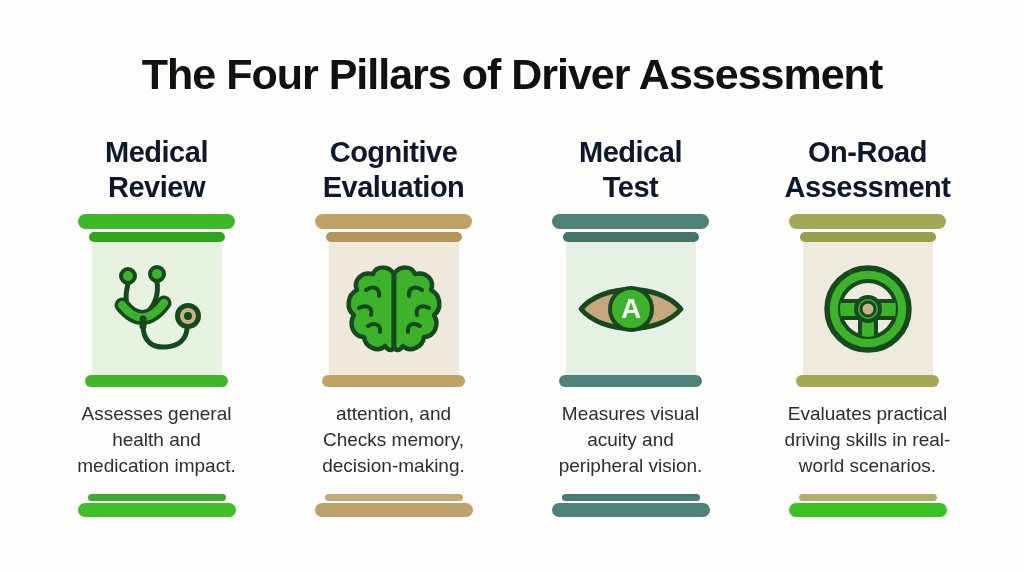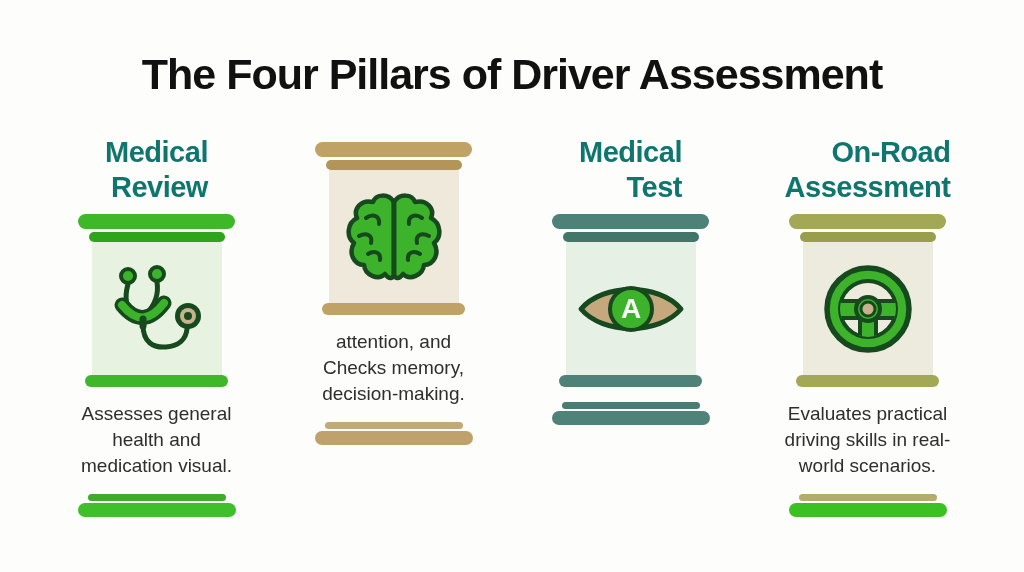--- a/index.html
+++ b/index.html
@@ -32,22 +32,22 @@
     flex-direction: column;
     align-items: center;
   }
   .heading {
     margin: 0;
     height: 72px;
     font-size: 29px;
     line-height: 35px;
     font-weight: bold;
     letter-spacing: -0.5px;
-    text-align: right;
-    color: #0f766e;
+    text-align: center;
+    color: #0f172a;
   }
   .heading span { display: block; }
   .pillar {
     margin-top: 7px;
     display: flex;
     flex-direction: column;
     align-items: center;
   }
   .cap1 { width: 157px; height: 15px; border-radius: 9px; background: var(--cap); }
   .cap2 { width: 136px; height: 10px; border-radius: 6px; background: var(--cap2); margin-top: 3px; }
@@ -99,29 +99,33 @@
             <circle cx="88" cy="53" r="13" style="fill:var(--ic-outline)"></circle>
             <circle cx="88" cy="53" r="8" style="fill:var(--ic-tan)"></circle>
             <circle cx="88" cy="53" r="4" style="fill:var(--ic-outline)"></circle>
           </svg>
         </div>
         <div class="base"></div>
       </div>
       <p class="desc">
         <span>Assesses general</span>
         <span>health and</span>
-        <span>medication visual.</span>
+        <span>medication impact.</span>
       </p>
       <div class="bars">
         <div class="bar-thin"></div>
         <div class="bar-thick"></div>
       </div>
     </div>
 
     <div class="col" style="--cap: #c0a267; --cap2: #b3955a; --body-bg: #efe9dc; --thin: #c3a977; --thick: #bfa26b;">
+      <h2 class="heading">
+        <span>Cognitive</span>
+        <span>Evaluation</span>
+      </h2>
       <div class="pillar">
         <div class="cap1"></div>
         <div class="cap2"></div>
         <div class="pillar-body">
           <svg width="98" height="94" viewBox="0 0 96 94">
             <g>
               <path d="M48,12 C42,3 30,4 27,12 C15,9 7,19 11,28 C1,33 0,47 8,53 C2,63 8,75 18,75 C19,85 32,91 39,84 C43,90 48,89 48,83 L48,12 Z" style="fill:var(--ic-green);stroke:var(--ic-outline)" stroke-width="4.5" stroke-linejoin="round"></path>
               <path d="M20,28 C27,23 34,26 33,34" fill="none" style="stroke:var(--ic-outline)" stroke-width="4" stroke-linecap="round"></path>
               <path d="M13,46 C20,42 27,45 25,53" fill="none" style="stroke:var(--ic-outline)" stroke-width="4" stroke-linecap="round"></path>
               <path d="M22,64 C28,60 35,62 34,70" fill="none" style="stroke:var(--ic-outline)" stroke-width="4" stroke-linecap="round"></path>
@@ -158,20 +162,25 @@
         <div class="cap2"></div>
         <div class="pillar-body">
           <svg width="112" height="68" viewBox="0 0 112 68">
             <path d="M6,34 C28,8 84,8 106,34 C84,60 28,60 6,34 Z" style="fill:var(--ic-sclera);stroke:var(--ic-outline)" stroke-width="5" stroke-linejoin="round"></path>
             <circle cx="56" cy="34" r="21" style="fill:var(--ic-green);stroke:var(--ic-outline)" stroke-width="4"></circle>
             <text x="56" y="43" text-anchor="middle" font-size="28" font-weight="bold" font-family="Liberation Sans, sans-serif" style="fill:var(--ic-letter)">A</text>
           </svg>
         </div>
         <div class="base"></div>
       </div>
+      <p class="desc">
+        <span>Measures visual</span>
+        <span>acuity and</span>
+        <span>peripheral vision.</span>
+      </p>
       <div class="bars">
         <div class="bar-thin"></div>
         <div class="bar-thick"></div>
       </div>
     </div>
 
     <div class="col" style="--cap: #a3a857; --cap2: #989e4c; --body-bg: #ecebdd; --thin: #b3ad6c; --thick: #3cc122;">
       <h2 class="heading">
         <span>On-Road</span>
         <span>Assessment</span>

